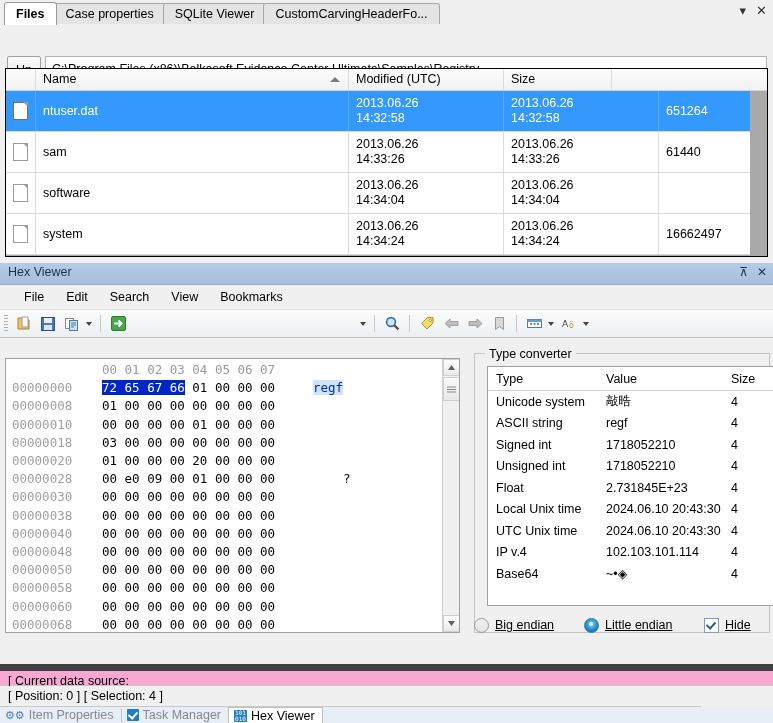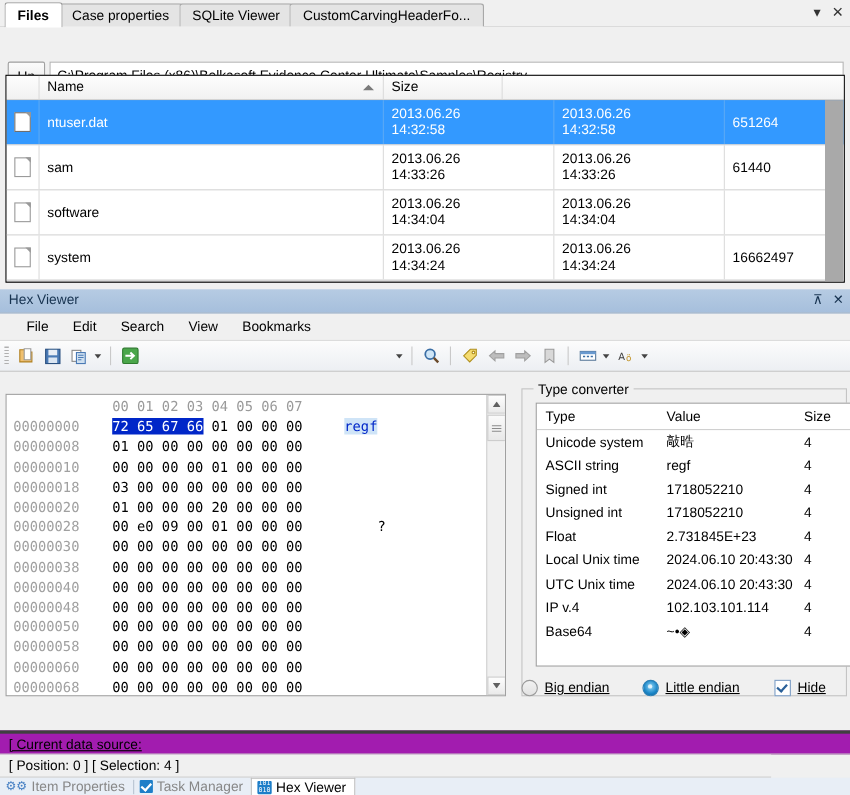--- a/index.html
+++ b/index.html
@@ -144,22 +144,22 @@
     border-color:#2b7fb5;}
   .radio.on:after{content:"";position:absolute;left:4px;top:3.5px;width:4px;height:4px;
     border-radius:50%;background:#fff;opacity:.75;}
   .chk{width:13px;height:13px;background:#fff;border:1px solid #7b9cc4;
     display:inline-block;position:relative;margin-right:6px;}
   .chk:after{content:"";position:absolute;left:3px;top:1px;width:4px;height:7px;
     border:solid #2a6099;border-width:0 2px 2px 0;transform:rotate(42deg);}
 
   
   .status1{position:absolute;left:0;top:664px;width:773px;height:22px;
-    background:#a21caf;border-top:3px solid #404040;border-bottom:1px solid #c8c8c8;
-    box-sizing:border-box;font-size:12.5px;line-height:21px;padding-left:8px;text-decoration:underline;}
+    background:#f9a8d4;border-top:7px solid #404040;border-bottom:1px solid #c8c8c8;
+    box-sizing:border-box;font-size:12.5px;line-height:21px;padding-left:8px;}
   .status2{position:absolute;left:0;top:686px;width:701px;height:21px;
     background:#f0f0f0;border-bottom:1px solid #c8c8c8;box-sizing:border-box;
     font-size:12.5px;line-height:20px;padding-left:8px;}
   .bottomtabs{position:absolute;left:0;top:707px;width:773px;height:16px;
     background:#e8eef6;display:flex;align-items:flex-start;}
   .btab{height:16px;display:flex;align-items:center;gap:4px;padding:0 7px 0 5px;
     font-size:12.5px;color:#888;}
   .btab.active{background:#fff;color:#000;border-left:1px solid #c0c0c0;
     border-right:1px solid #c0c0c0;border-top:1px solid #c0c0c0;box-sizing:border-box;}
   .btab-sep{width:1px;height:13px;background:#b8c4d2;align-self:center;}
@@ -194,20 +194,21 @@
     <div class="pathbox">C:\Program Files (x86)\Belkasoft Evidence Center Ultimate\Samples\Registry</div>
   </div>
 
   <div class="filelist">
     <div class="fl-head">
       <div class="hc h-icon"></div>
       <div class="hc h-name">
         <span>Name</span>
         <span class="sortarrow"></span>
       </div>
+      <div class="hc h-mod">Modified (UTC)</div>
       <div class="hc h-size">Size</div>
     </div>
     <div class="fl-body" id="fl-body">
         <div class="fl-row sel">
           <div class="fl-cell c-icon">
             <span class="fileicon"></span>
           </div>
           <div class="fl-cell c-name">ntuser.dat</div>
           <div class="fl-cell c-created">
             <span class="two-line">

